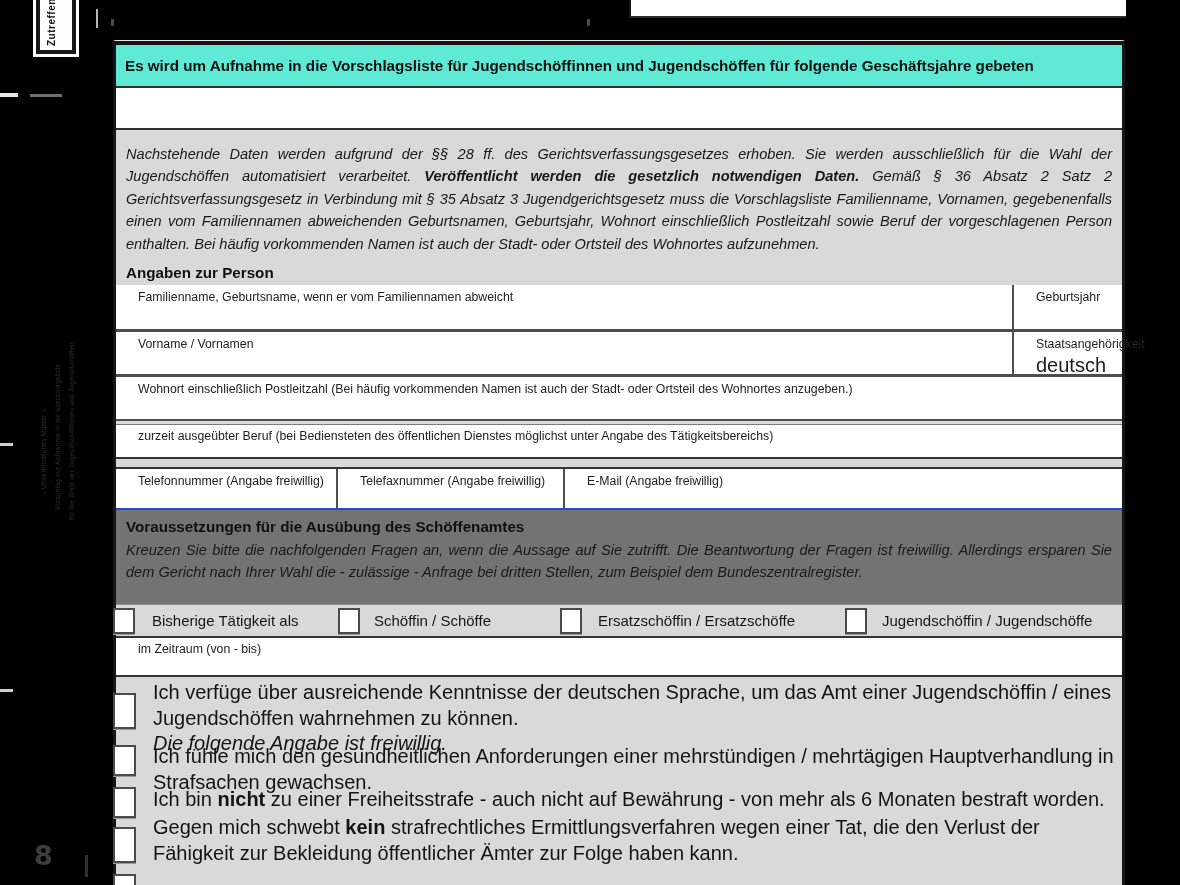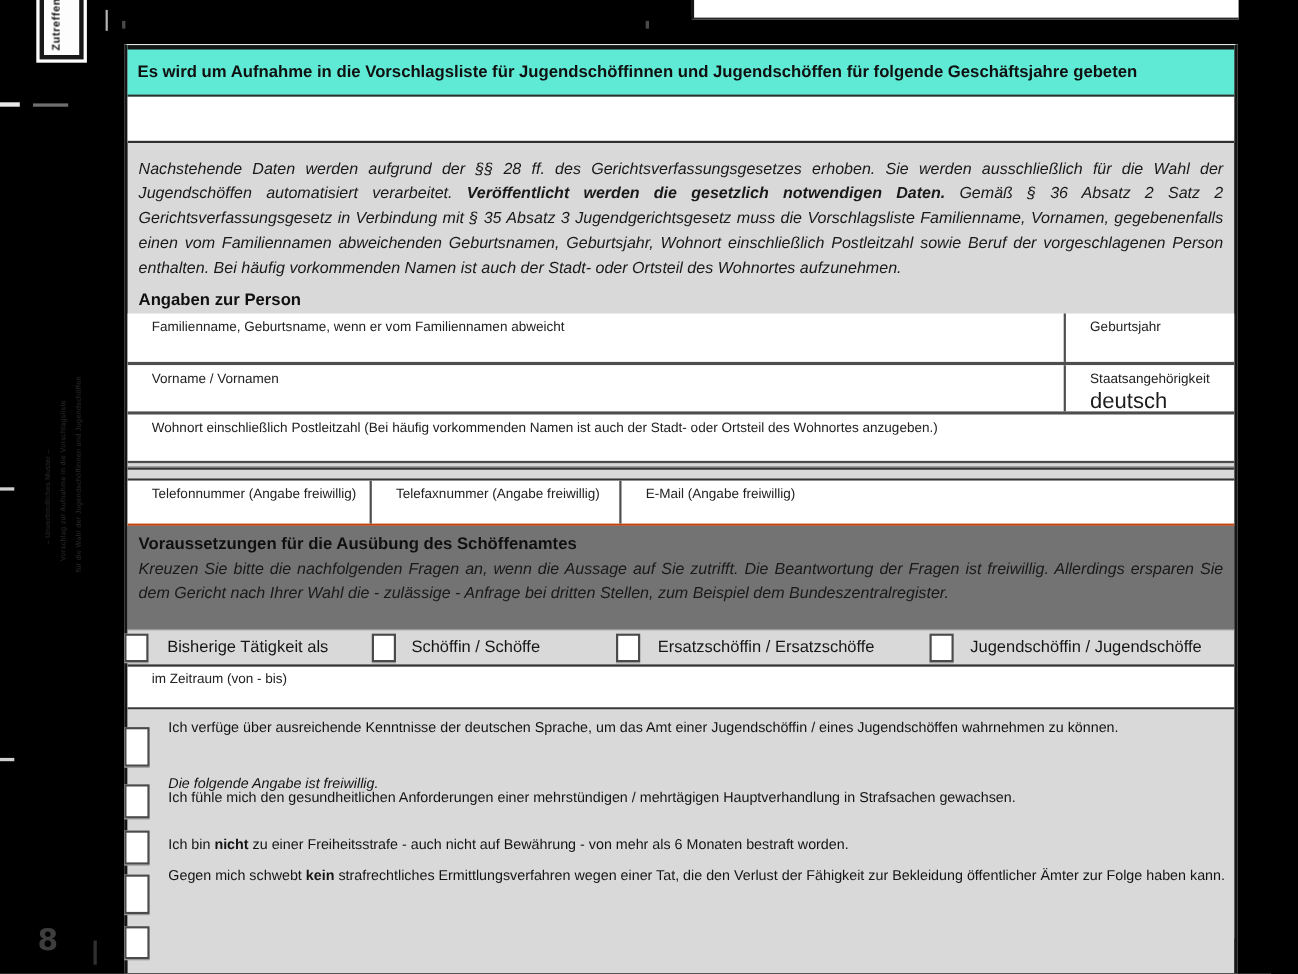--- a/index.html
+++ b/index.html
@@ -43,46 +43,46 @@
 
   .info-block { height:155px; box-sizing:border-box; padding:0 10px; }
   .privacy { margin:0; padding-top:13px; font-style:italic; font-size:14.6px; line-height:22.4px;
     text-align:justify; color:#191919; }
   .privacy b { font-style:italic; }
   .person-heading { font-size:15.2px; font-weight:bold; color:#101010; margin-top:9px; }
 
   .frow { display:flex; background:#fff; box-sizing:border-box; border-bottom:3px solid #4e4e4e; }
   .fcell { box-sizing:border-box; padding:5px 8px 0 22px; font-size:12.3px; color:#222; }
   .fcell.grow { flex:1 1 auto; }
-  .fcell.colR { width:155px; border-left:2px solid #4e4e4e; }
+  .fcell.colR { width:110px; border-left:2px solid #4e4e4e; }
   .value-big { font-size:20px; color:#1c1c1c; margin-top:3px; font-style:normal; }
   .sep-thin { height:6px; background:#d9d9d9; border-top:2px solid #4e4e4e; border-bottom:1px solid #7a7a7a; box-sizing:border-box; }
   .sep-band { height:12px; background:#d9d9d9; border-top:2px solid #343434; border-bottom:2px solid #343434; box-sizing:border-box; }
   .trio .fcell.c1 { width:220px; }
   .trio .fcell.c2 { width:227px; border-left:2px solid #4e4e4e; }
   .trio .fcell.c3 { flex:1 1 auto; border-left:2px solid #4e4e4e; }
-  .trio { border-bottom:2px solid #c2410c; }
+  .trio { border-bottom:2px solid #1d4ed8; }
 
   .vor-block { height:94px; box-sizing:border-box; padding:8px 10px 0 10px; background:#737373; }
   .vor-heading { font-size:15.2px; font-weight:bold; color:#101010; }
   .vor-intro { margin:4px 0 0 0; font-style:italic; font-size:14.6px; line-height:22px; text-align:justify; color:#191919; }
 
   .cb { position:absolute; background:#fff; border:2px solid #4a4a4a; box-sizing:border-box;
     box-shadow:0 1px 0 #9a9a9a; }
   .cbrow { position:relative; height:34px; background:#d9d9d9; border-top:1px solid #8d8d8d;
     border-bottom:2px solid #343434; box-sizing:border-box; }
   .cbrow .cb { width:22px; height:26px; top:3px; }
   .cbrow-label { position:absolute; top:0; line-height:31px; font-size:15px; color:#161616; white-space:nowrap; }
 
   .row-period { height:39px; }
   .row-period .fcell { padding-top:4px; }
 
   .statements { position:relative; height:208px; background:#d9d9d9; }
   .statements .cb { left:-3px; width:23px; }
-  .st-text { position:absolute; left:37px; right:6px; font-size:13px; line-height:25.5px; color:#141414; }
+  .st-text { position:absolute; left:37px; right:6px; font-size:20px; line-height:25.5px; color:#141414; }
   .st-note { font-style:italic; }
 </style>
 </head>
 <body>
 
 <div id="stage">
 
   <div class="corner-box">
     <div class="corner-box-inner"></div>
     <span class="corner-box-text">Zutreffendes</span>
@@ -138,20 +138,25 @@
     </div>
 
     <div class="frow" style="height:42px;border-bottom:none;">
       <div class="fcell grow">
         <span>Wohnort einschließlich Postleitzahl (Bei häufig vorkommenden Namen ist auch der Stadt- oder Ortsteil des Wohnortes anzugeben.)</span>
       </div>
     </div>
 
     <div class="sep-thin"></div>
 
+    <div class="frow" style="height:32px;border-bottom:none;">
+      <div class="fcell grow" style="padding-top:4px;">
+        <span>zurzeit ausgeübter Beruf (bei Bediensteten des öffentlichen Dienstes möglichst unter Angabe des Tätigkeitsbereichs)</span>
+      </div>
+    </div>
 
     <div class="sep-band"></div>
 
     <div class="frow trio" style="height:41px;">
       <div class="fcell c1">
         <span>Telefonnummer (Angabe freiwillig)</span>
       </div>
       <div class="fcell c2">
         <span>Telefaxnummer (Angabe freiwillig)</span>
       </div>

